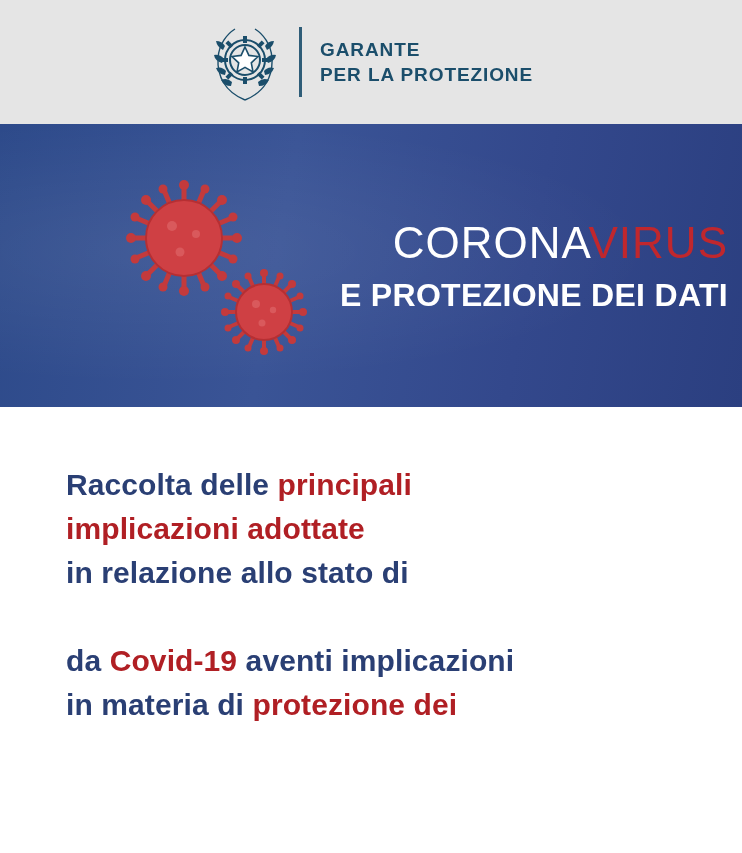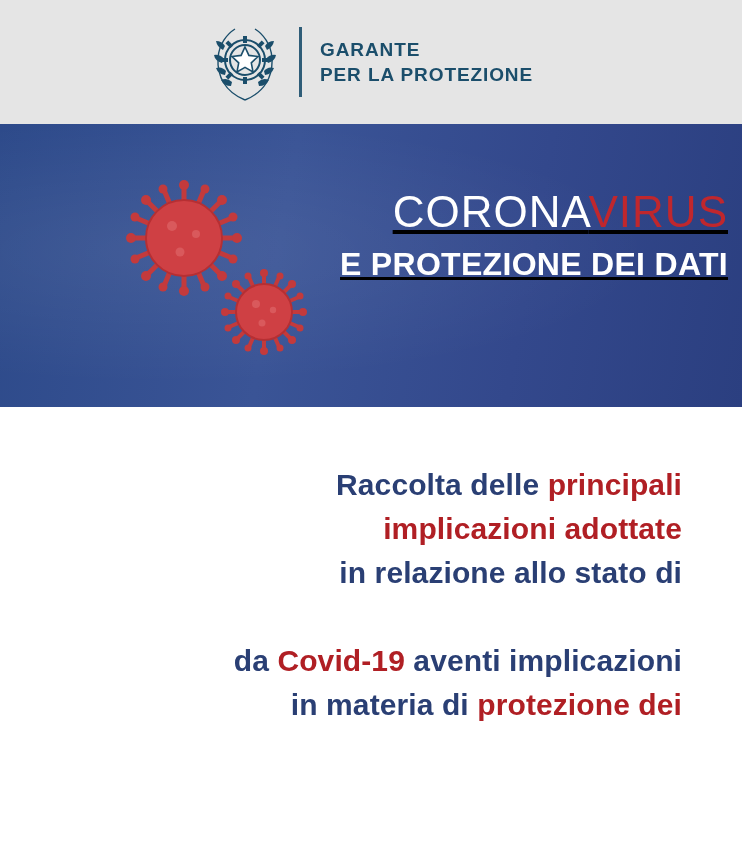--- a/index.html
+++ b/index.html
@@ -70,24 +70,23 @@
   .banner::after {
     content: "";
     position: absolute;
     left: 0; right: 0; top: 0; bottom: 0;
     background: radial-gradient(ellipse at 22% 45%, rgba(255,255,255,.07) 0%, rgba(255,255,255,0) 60%);
     pointer-events: none;
   }
   .banner-text {
     position: absolute;
     right: 14px;
-    top: 66px;
+    top: 97px;
     text-align: right;
     z-index: 3;
-    text-decoration: underline;
   }
   .banner-title {
     font-size: 44px;
     line-height: 1;
     letter-spacing: 1px;
     font-weight: 400;
     white-space: nowrap;
   }
   .banner-title .w1 { color: #ffffff; }
   .banner-title .w2 { color: #c0272d; }
@@ -102,21 +101,20 @@
   .virus {
     position: absolute;
     z-index: 2;
   }
   .virus-a { left: 122px; top: 52px; }
   .virus-b { left: 218px; top: 142px; }
 
   
   .content {
     padding: 56px 60px 0 66px;
-    text-align: right;
   }
   .headline {
     font-size: 30px;
     font-weight: bold;
     line-height: 1.47;
     color: #2a3f74;
     letter-spacing: 0.1px;
   }
   .headline .red { color: #b01f24; }
   .headline .blue { color: #2a3f74; }

